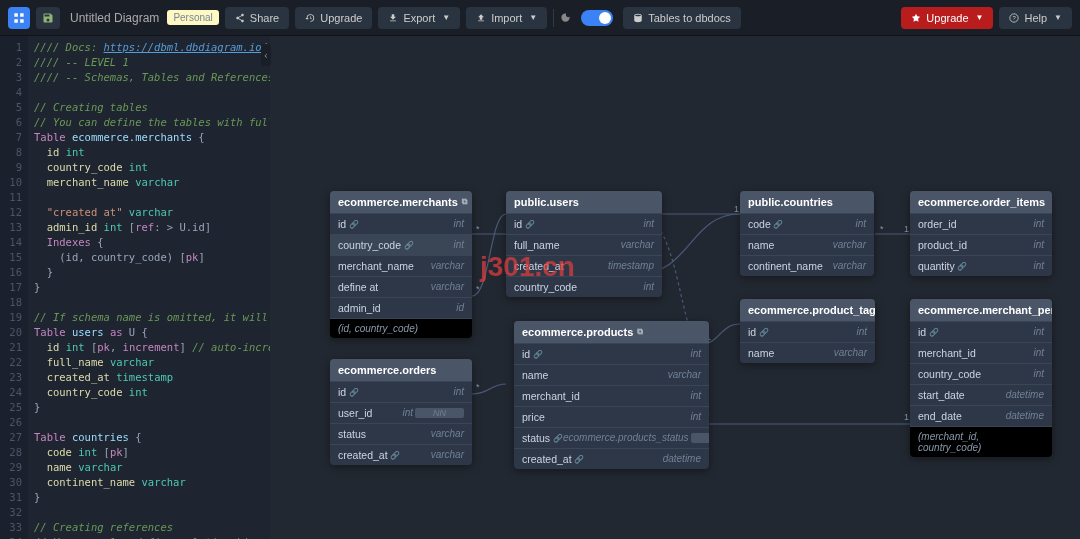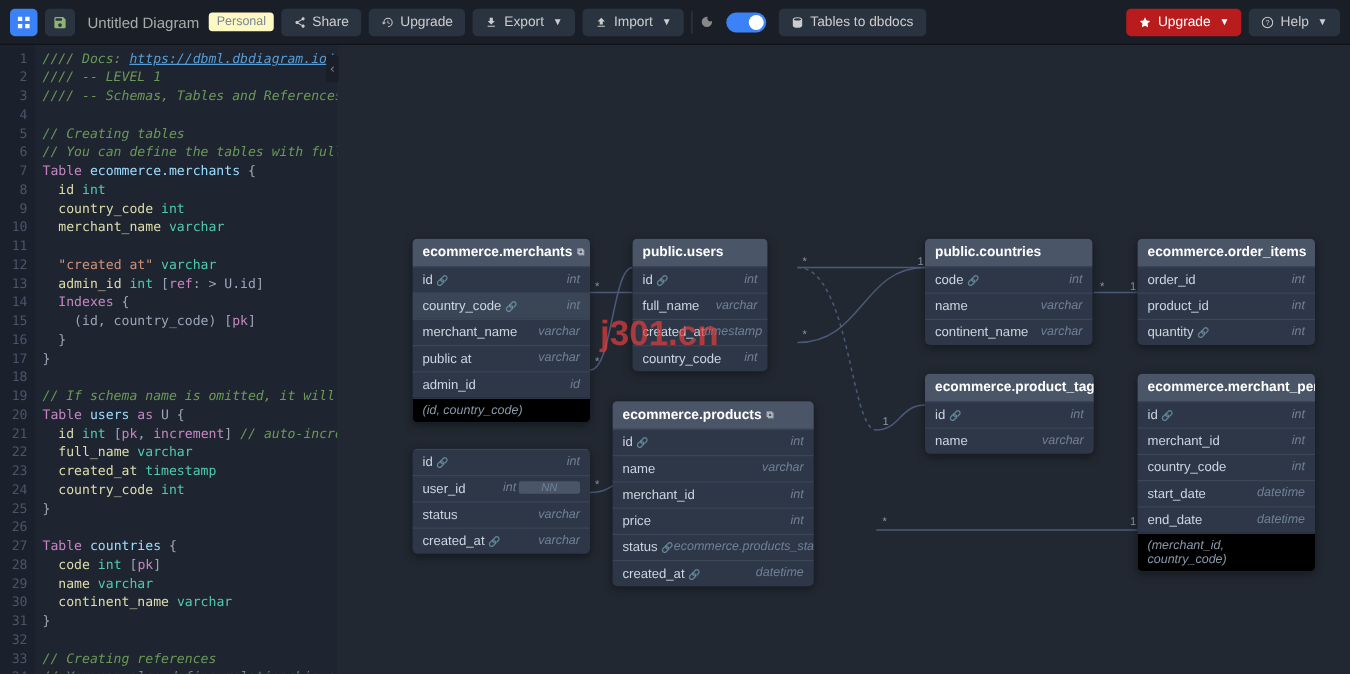--- a/index.html
+++ b/index.html
@@ -223,30 +223,30 @@
           </div>
           <div class="tbl-row sel">
             <span class="name">country_code <span class="link-ic">🔗</span></span>
             <span class="type">int</span>
           </div>
           <div class="tbl-row">
             <span class="name">merchant_name</span>
             <span class="type">varchar</span>
           </div>
           <div class="tbl-row">
-            <span class="name">public at</span>
+            <span class="name">define at</span>
             <span class="type">varchar</span>
           </div>
           <div class="tbl-row">
             <span class="name">admin_id</span>
             <span class="type">id</span>
           </div>
           <div class="tbl-idx">(id, country_code)</div>
      </div>
-        <div class="tbl" style="left:236px;top:155px;width:108px">
+        <div class="tbl" style="left:236px;top:155px;width:156px">
        <div class="tbl-head">public.users</div>
        <div class="tbl-row">
             <span class="name">id <span class="link-ic">🔗</span></span>
             <span class="type">int</span>
           </div>
           <div class="tbl-row">
             <span class="name">full_name</span>
             <span class="type">varchar</span>
           </div>
           <div class="tbl-row">
@@ -281,21 +281,21 @@
           </div>
           <div class="tbl-row">
             <span class="name">product_id</span>
             <span class="type">int</span>
           </div>
           <div class="tbl-row">
             <span class="name">quantity <span class="link-ic">🔗</span></span>
             <span class="type">int</span>
           </div>
      </div>
-        <div class="tbl" style="left:220px;top:285px;width:161px">
+        <div class="tbl" style="left:244px;top:285px;width:195px">
        <div class="tbl-head">ecommerce.products <span class="link-ic">⧉</span></div>
        <div class="tbl-row">
             <span class="name">id <span class="link-ic">🔗</span></span>
             <span class="type">int</span>
           </div>
           <div class="tbl-row">
             <span class="name">name</span>
             <span class="type">varchar</span>
           </div>
           <div class="tbl-row">
@@ -320,20 +320,21 @@
        <div class="tbl-row">
             <span class="name">id <span class="link-ic">🔗</span></span>
             <span class="type">int</span>
           </div>
           <div class="tbl-row">
             <span class="name">name</span>
             <span class="type">varchar</span>
           </div>
      </div>
         <div class="tbl" style="left:60px;top:323px;width:142px">
+       <div class="tbl-head">ecommerce.orders</div>
        <div class="tbl-row">
             <span class="name">id <span class="link-ic">🔗</span></span>
             <span class="type">int</span>
           </div>
           <div class="tbl-row">
             <span class="name">user_id</span>
             <span class="type">int<span class="tag">NN</span></span>
           </div>
           <div class="tbl-row">
             <span class="name">status</span>

